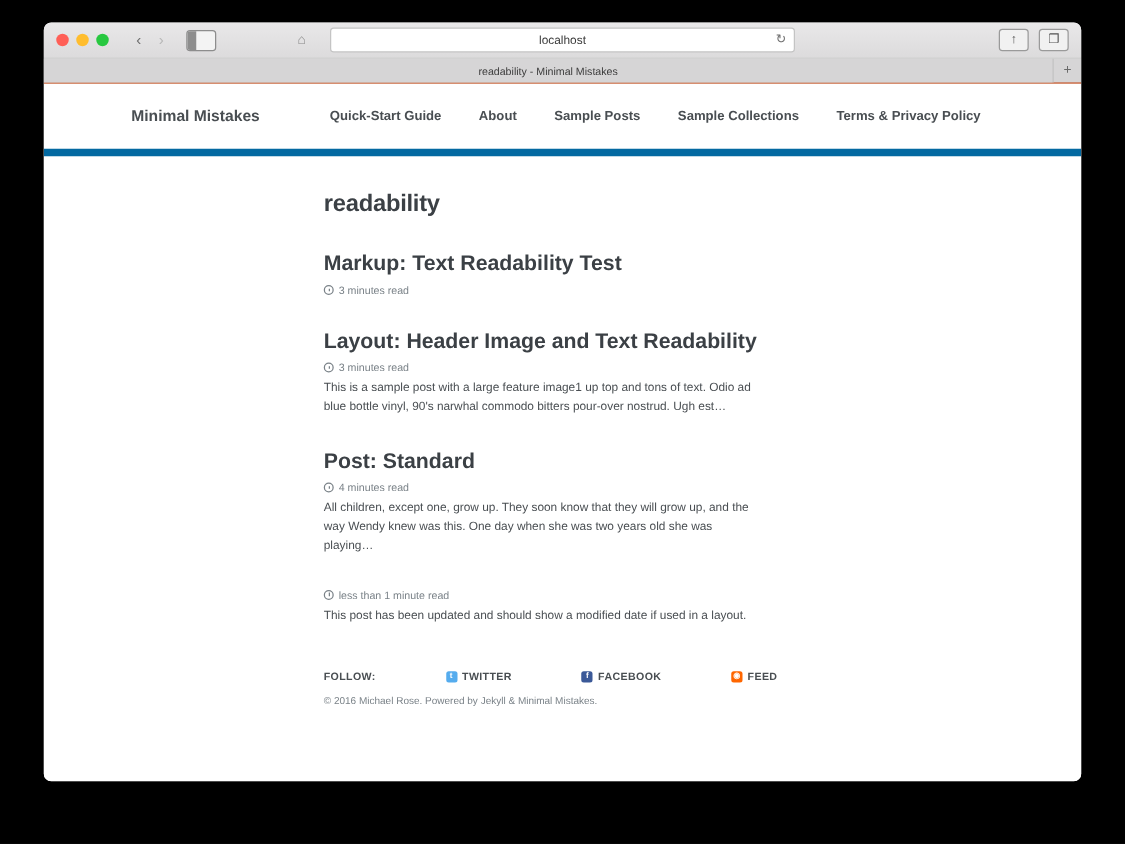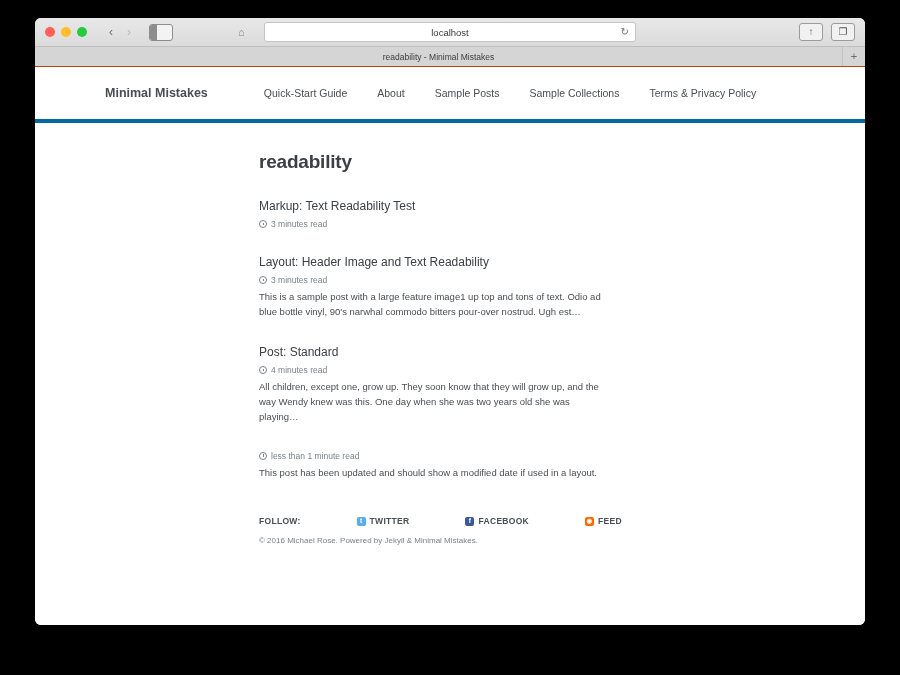--- a/index.html
+++ b/index.html
@@ -182,37 +182,38 @@
 
   
   .page {
     flex: 1 1 auto;
     background: #ffffff;
     overflow: hidden;
     position: relative;
   }
 
   .masthead {
-    border-bottom: 4px solid #0369a1;
+    border-bottom: 6px solid #0369a1;
     height: 52px;
     display: flex;
     align-items: center;
     padding: 0 0 0 70px;
   }
   .site-title {
     font-size: 12.5px;
     color: #494e52;
     font-weight: bold;
     margin-right: 56px;
     white-space: nowrap;
   }
   .menu {
     display: flex;
     align-items: center;
     gap: 30px;
+    font-weight: bold;
   }
   .menu-item {
     font-size: 10.5px;
     color: #494e52;
     white-space: nowrap;
   }
 
   .content {
     padding: 28px 0 0 224px;
   }
@@ -222,22 +223,22 @@
     color: #3b4045;
     margin: 0 0 26px 0;
     letter-spacing: -0.2px;
   }
 
   .post {
     margin-bottom: 26px;
     max-width: 352px;
   }
   .post-title {
-    font-size: 12px;
-    font-weight: normal;
+    font-size: 17px;
+    font-weight: bold;
     color: #3b4045;
     margin: 0 0 6px 0;
   }
   .post-meta {
     font-size: 8.5px;
     color: #7a8288;
     margin: 0 0 5px 0;
     display: flex;
     align-items: center;
     gap: 4px;

